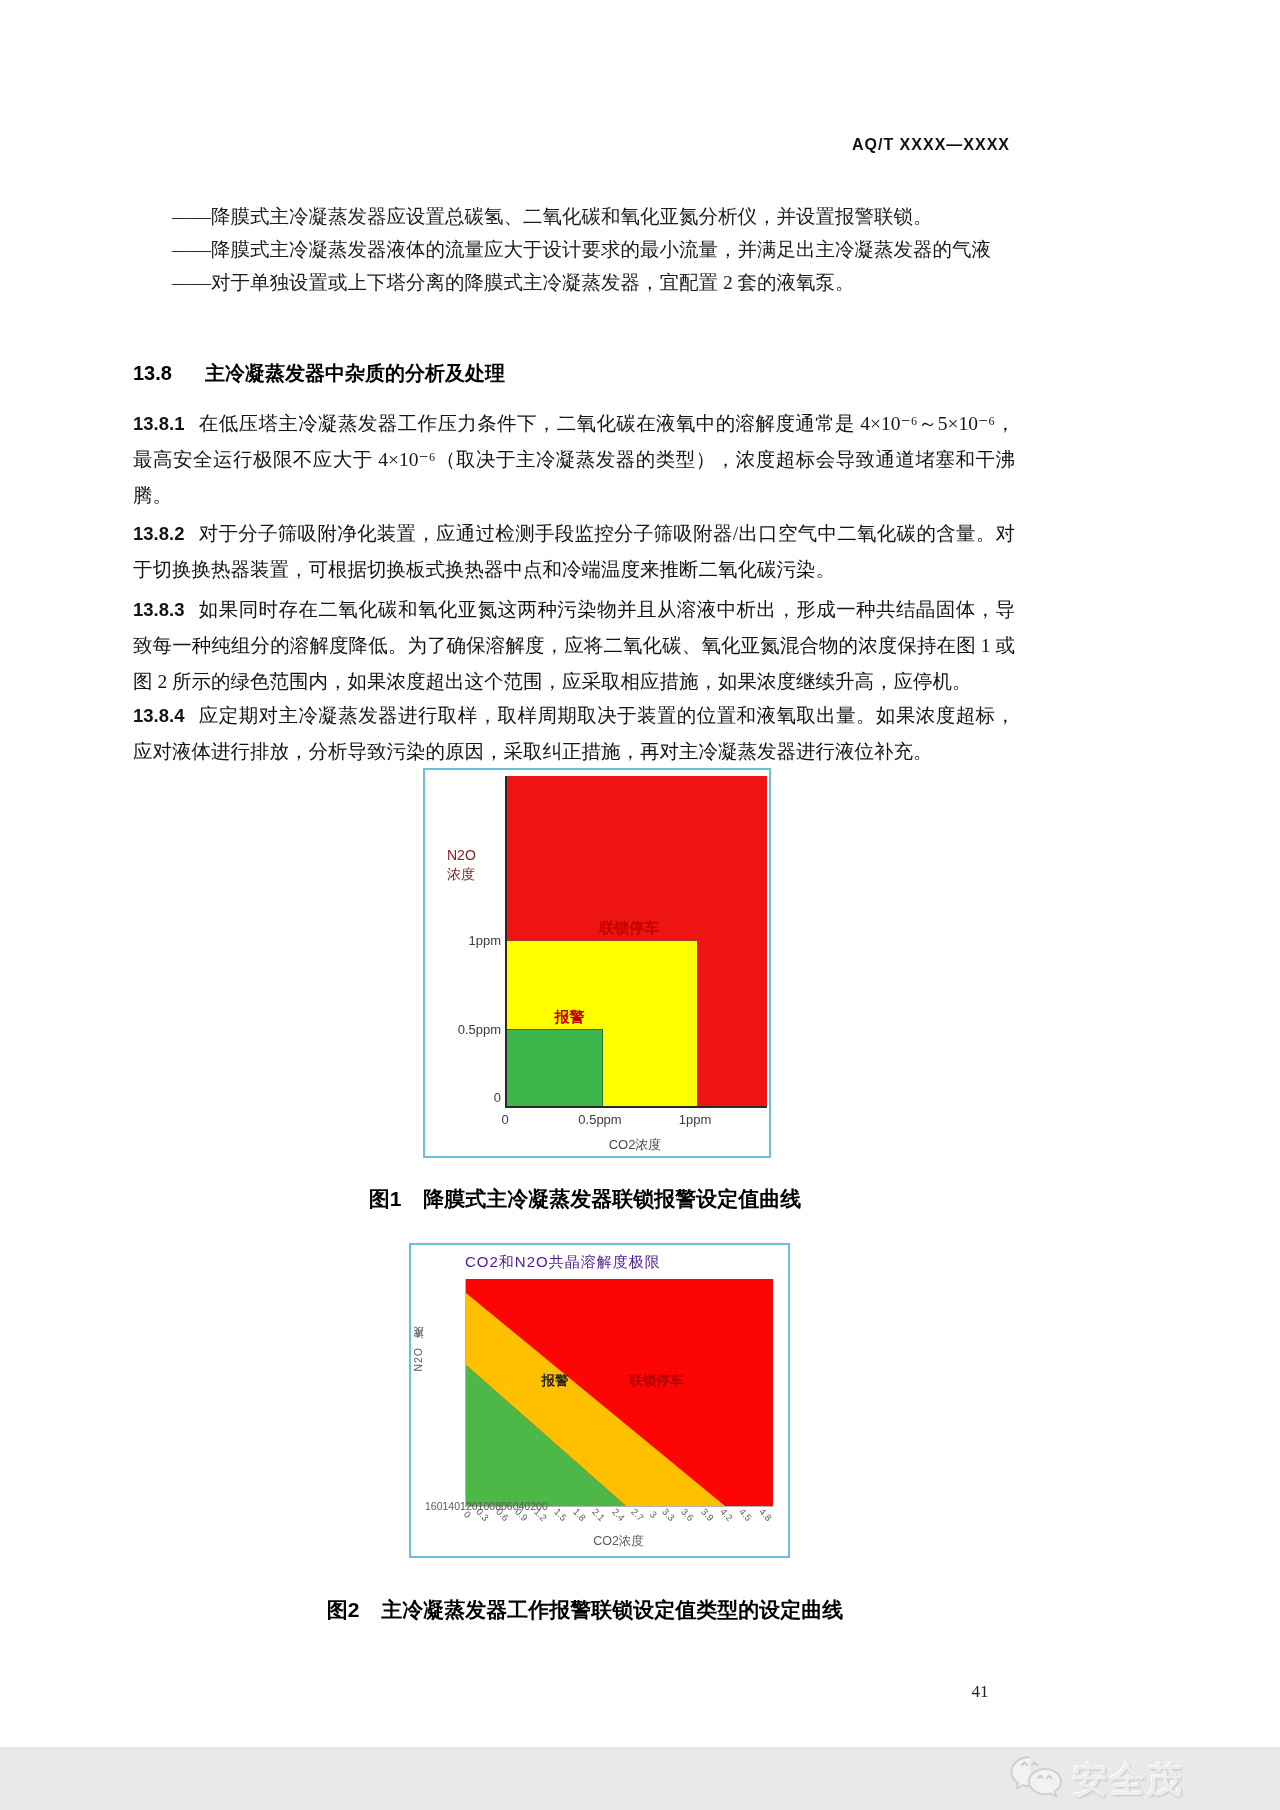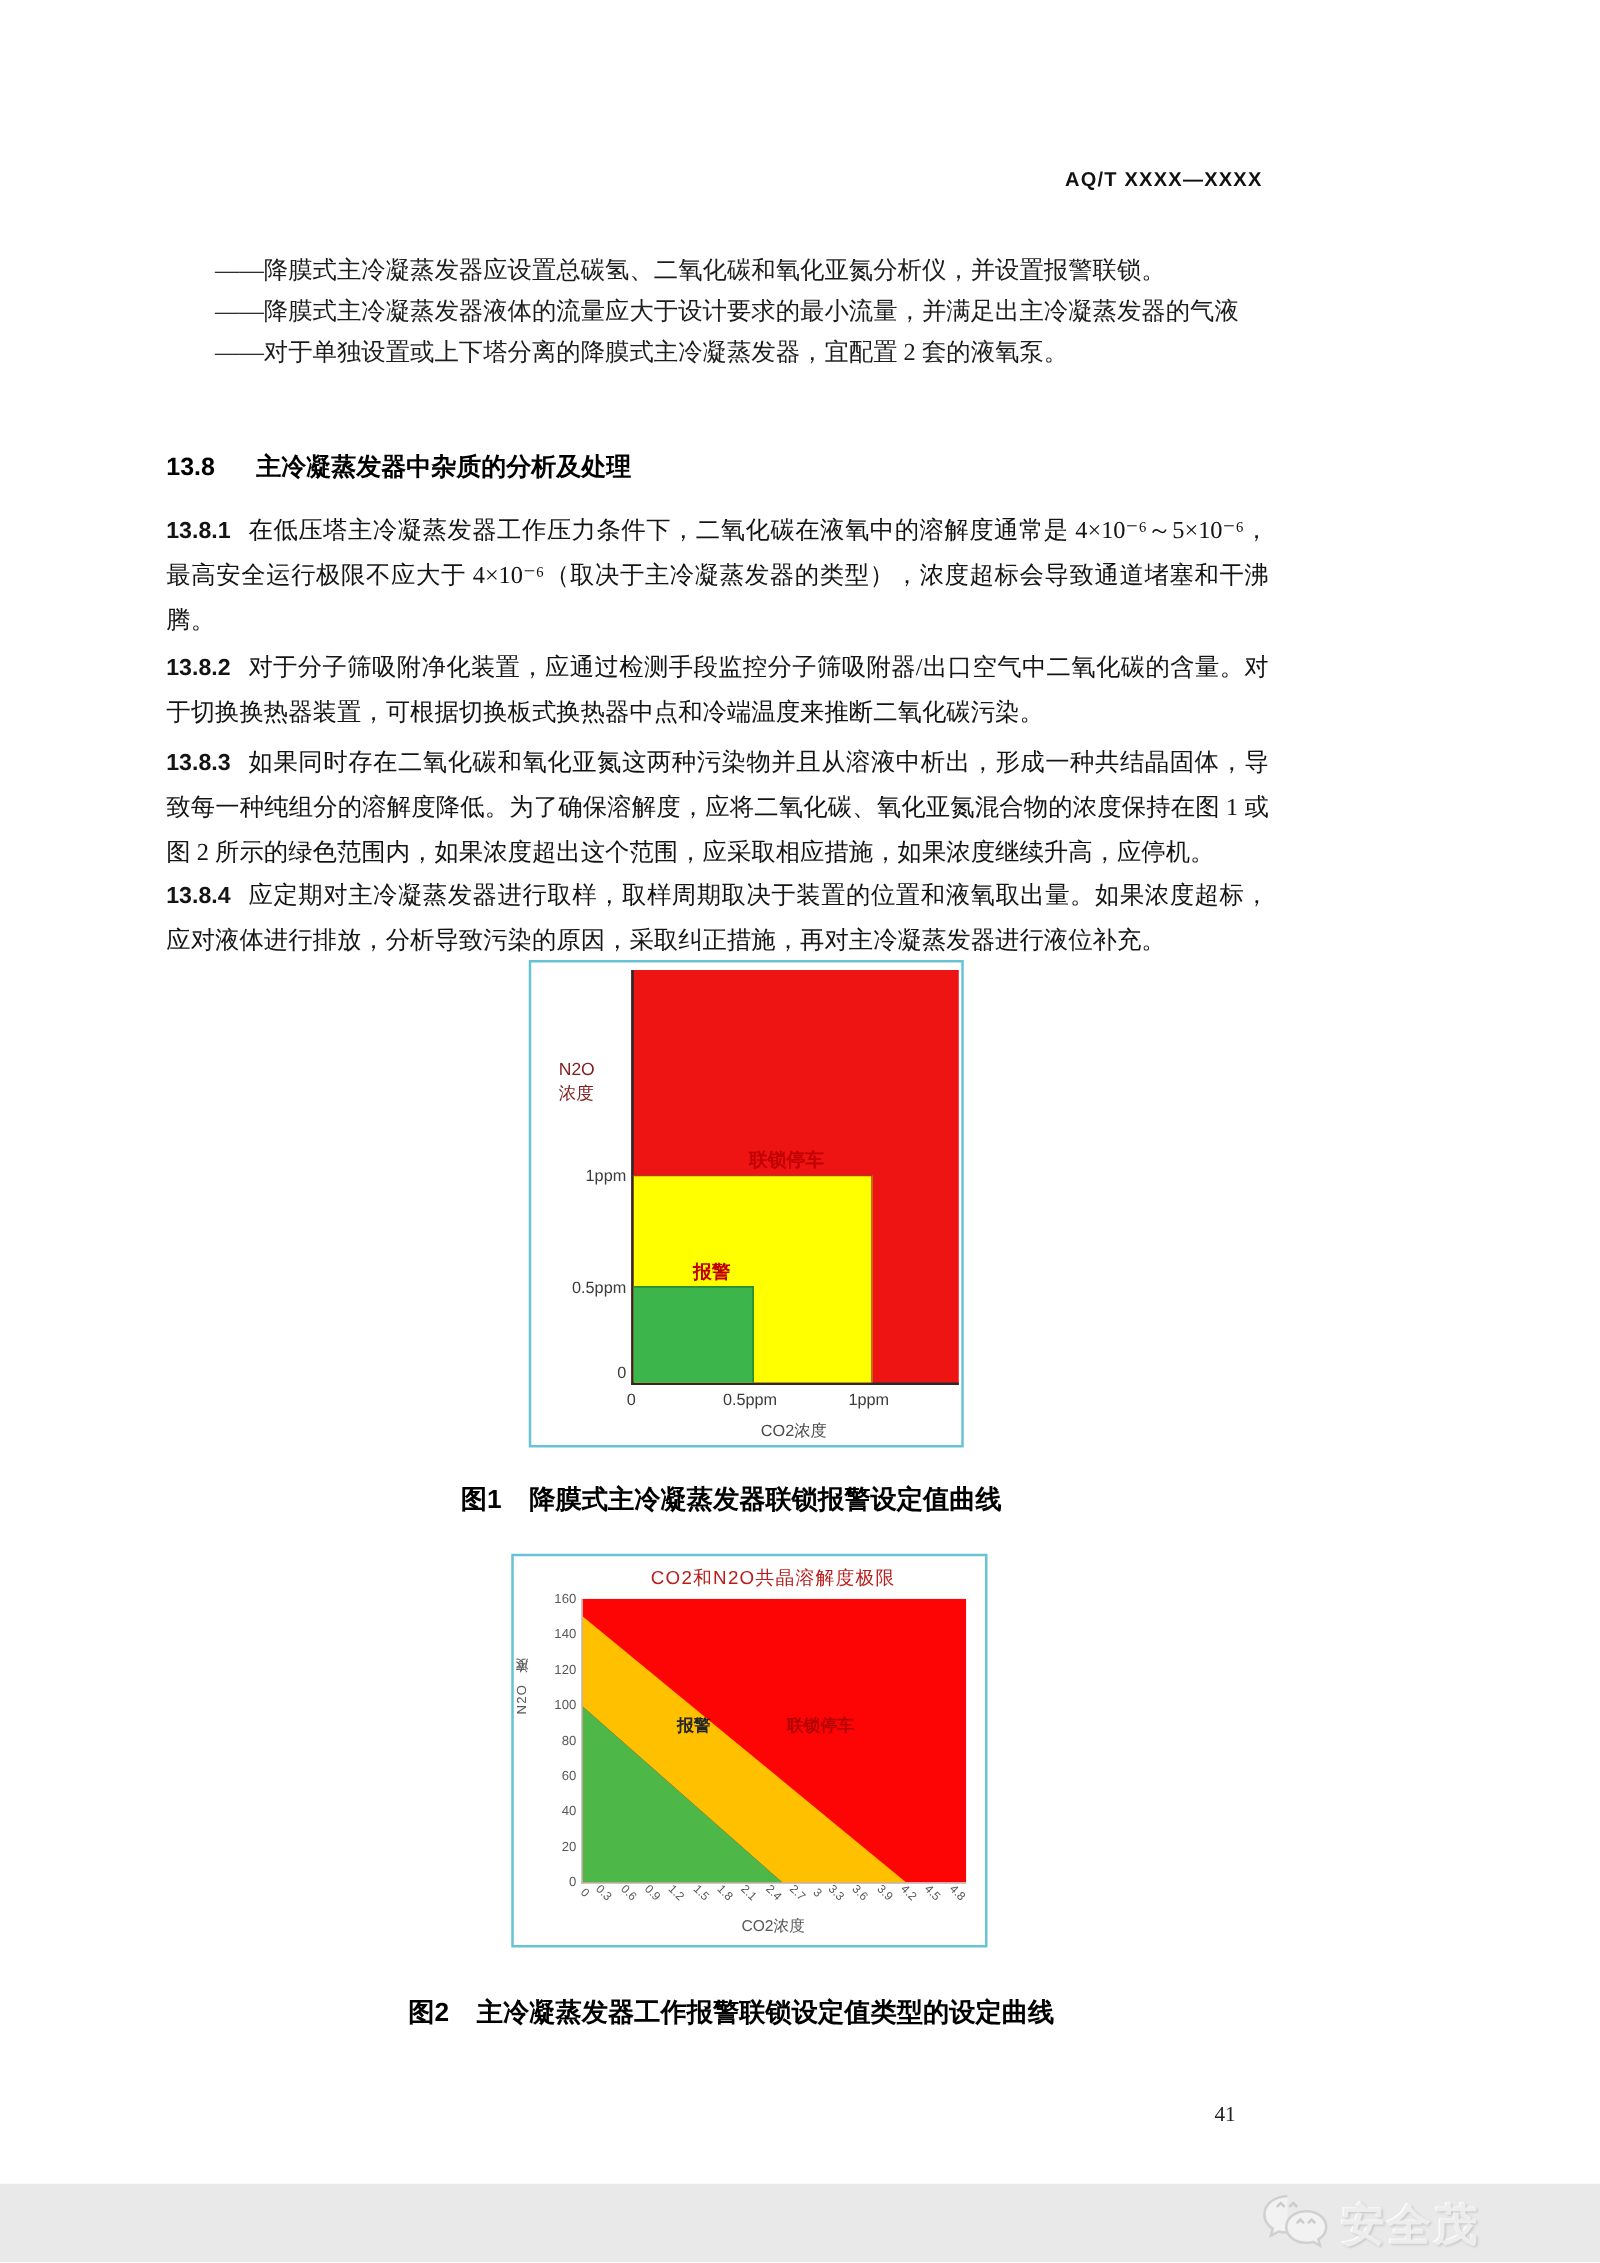--- a/index.html
+++ b/index.html
@@ -48,31 +48,31 @@
 
   .fig-caption{position:absolute;left:30px;width:1110px;text-align:center;
                font-family:"Liberation Sans","DejaVu Sans",sans-serif;font-weight:bold;
                font-size:21px;color:#000;}
   .cap1{top:1185px;} .cap2{top:1596px;}
   .fig-caption .fignum{margin-right:22px;}
 
   
   .fig2{position:absolute;left:409px;top:1243px;width:377px;height:311px;background:#fff;
         border:2px solid #67c3d4;font-family:"Liberation Sans","DejaVu Sans",sans-serif;}
-  .f2-title{position:absolute;top:8px;left:54px;width:307px;text-align:center;
-            font-size:15px;color:#b91c1c;letter-spacing:1px;}
+  .f2-title{position:absolute;top:8px;left:54px;width:307px;text-align:left;
+            font-size:15px;color:#4c1d95;letter-spacing:1px;}
   .f2-plot{position:absolute;left:54px;top:34px;width:307px;height:227px;
            border-left:1px solid #b5b5b5;border-bottom:1px solid #b5b5b5;}
   .f2-plot svg{position:absolute;left:0;top:0;width:100%;height:100%;display:block;}
   .f2-rlabel{position:absolute;transform:translate(-50%,-50%);font-weight:bold;font-size:13.5px;
              white-space:nowrap;}
   .f2-alarm{left:29%;top:45%;color:#262626;}
   .f2-trip{left:62%;top:45%;color:#b00000;}
   .f2-yticks{position:absolute;left:14px;top:28px;width:36px;height:239px;display:flex;
-             flex-direction:column;justify-content:space-between;align-items:flex-end;
+             flex-direction:row;justify-content:space-between;align-items:flex-end;
              font-size:10.5px;color:#595959;}
   .f2-ylabel{position:absolute;left:0px;top:100px;writing-mode:vertical-rl;transform:rotate(180deg);
              font-size:10.5px;color:#595959;letter-spacing:1px;}
   .f2-xticks{position:absolute;left:54px;top:264px;width:307px;display:flex;
              justify-content:space-between;font-size:9.5px;color:#595959;}
   .f2-xticks span{transform:rotate(45deg);}
   .f2-xlabel{position:absolute;left:54px;top:288px;width:307px;text-align:center;
              font-size:12.5px;color:#595959;}
 
   .page-num{position:absolute;top:1682px;left:910px;width:140px;text-align:center;

